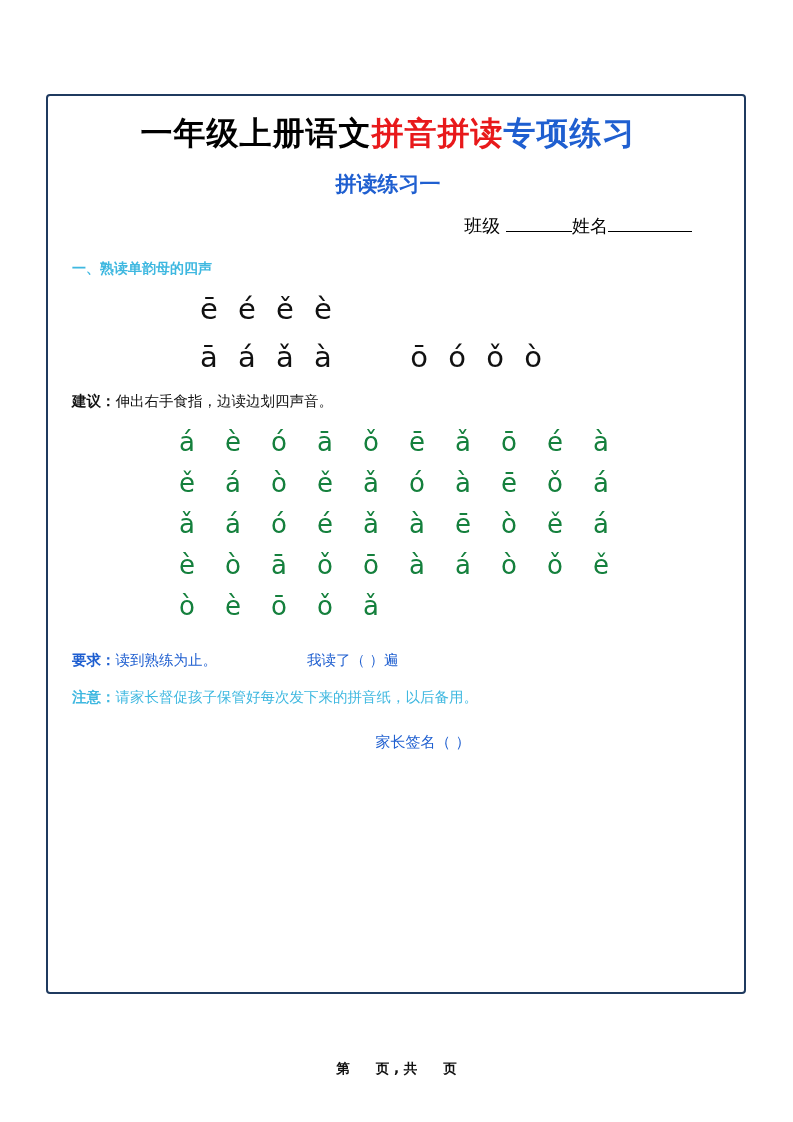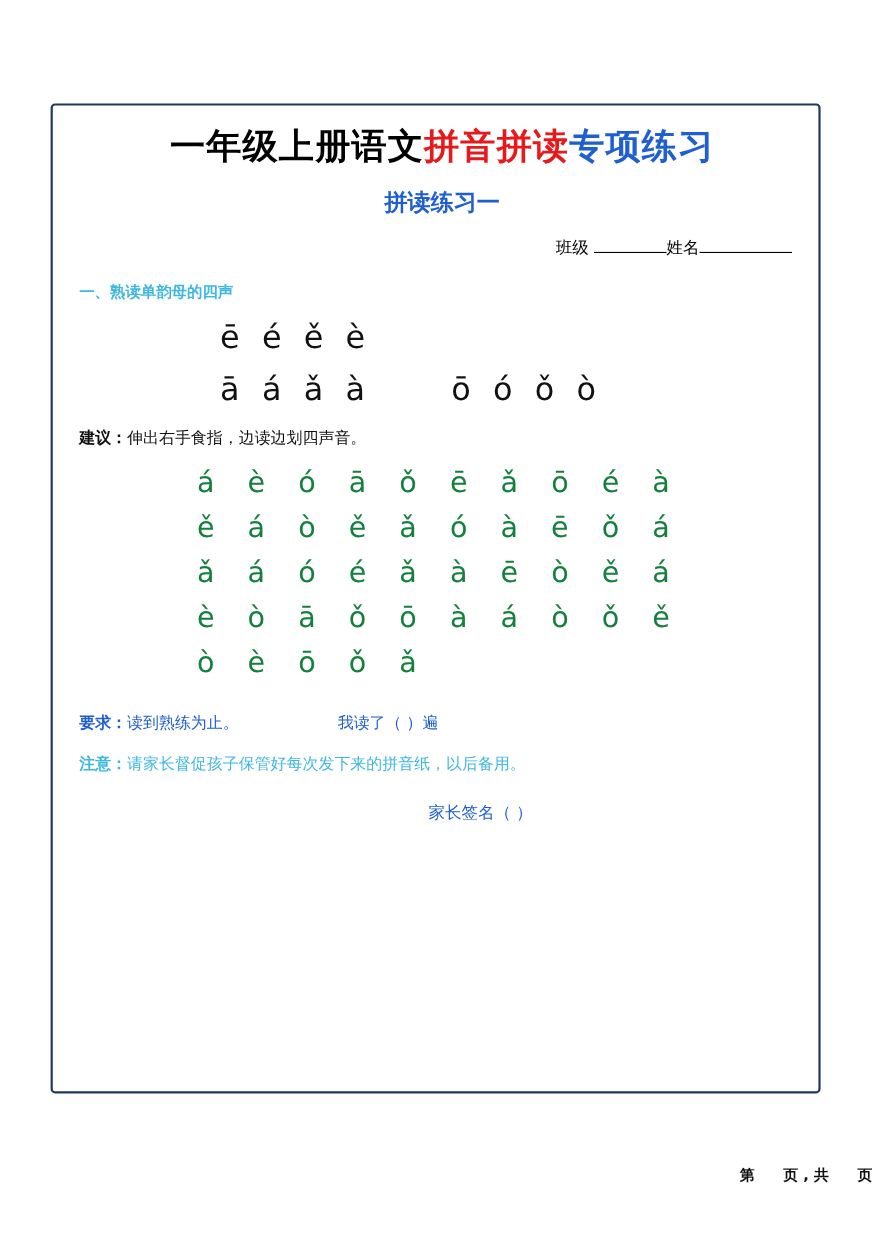--- a/index.html
+++ b/index.html
@@ -33,21 +33,21 @@
     box-sizing: border-box;
   }
 
   .inner {
     position: absolute;
     left: 46px;
     top: 94px;
     width: 700px;
     height: 900px;
     box-sizing: border-box;
-    padding: 14px 14px 10px 26px;
+    padding: 14px 42px 10px 26px;
   }
 
   .title {
     text-align: center;
     font-family: "DejaVu Sans", sans-serif;
     font-weight: bold;
     font-size: 32px;
     letter-spacing: 1px;
     white-space: nowrap;
     margin-top: 4px;
@@ -62,21 +62,21 @@
     font-family: "DejaVu Sans", sans-serif;
     font-weight: bold;
     font-size: 21px;
     margin-top: 14px;
   }
 
   .info-line {
     margin-top: 16px;
     text-align: right;
     padding-right: 12px;
-    font-size: 15px;
+    font-size: 18px;
     color: #000;
     font-family: "DejaVu Sans", sans-serif;
   }
   .info-line .blank {
     display: inline-block;
     border-bottom: 1px solid #000;
     height: 15px;
   }
   .blank-1 { width: 66px; }
   .blank-2 { width: 84px; }
@@ -160,21 +160,21 @@
     font-size: 15px;
     color: #1f5fd0;
     font-family: "DejaVu Sans", sans-serif;
   }
 
   .footer {
     position: absolute;
     left: 0;
     top: 1060px;
     width: 793px;
-    text-align: right;
+    text-align: center;
     font-size: 13.5px;
     font-family: "DejaVu Sans", sans-serif;
     color: #111;
     font-weight: bold;
   }
   .footer .gapnum { display: inline-block; width: 26px; }
 </style>
 </head>
 <body>
 

